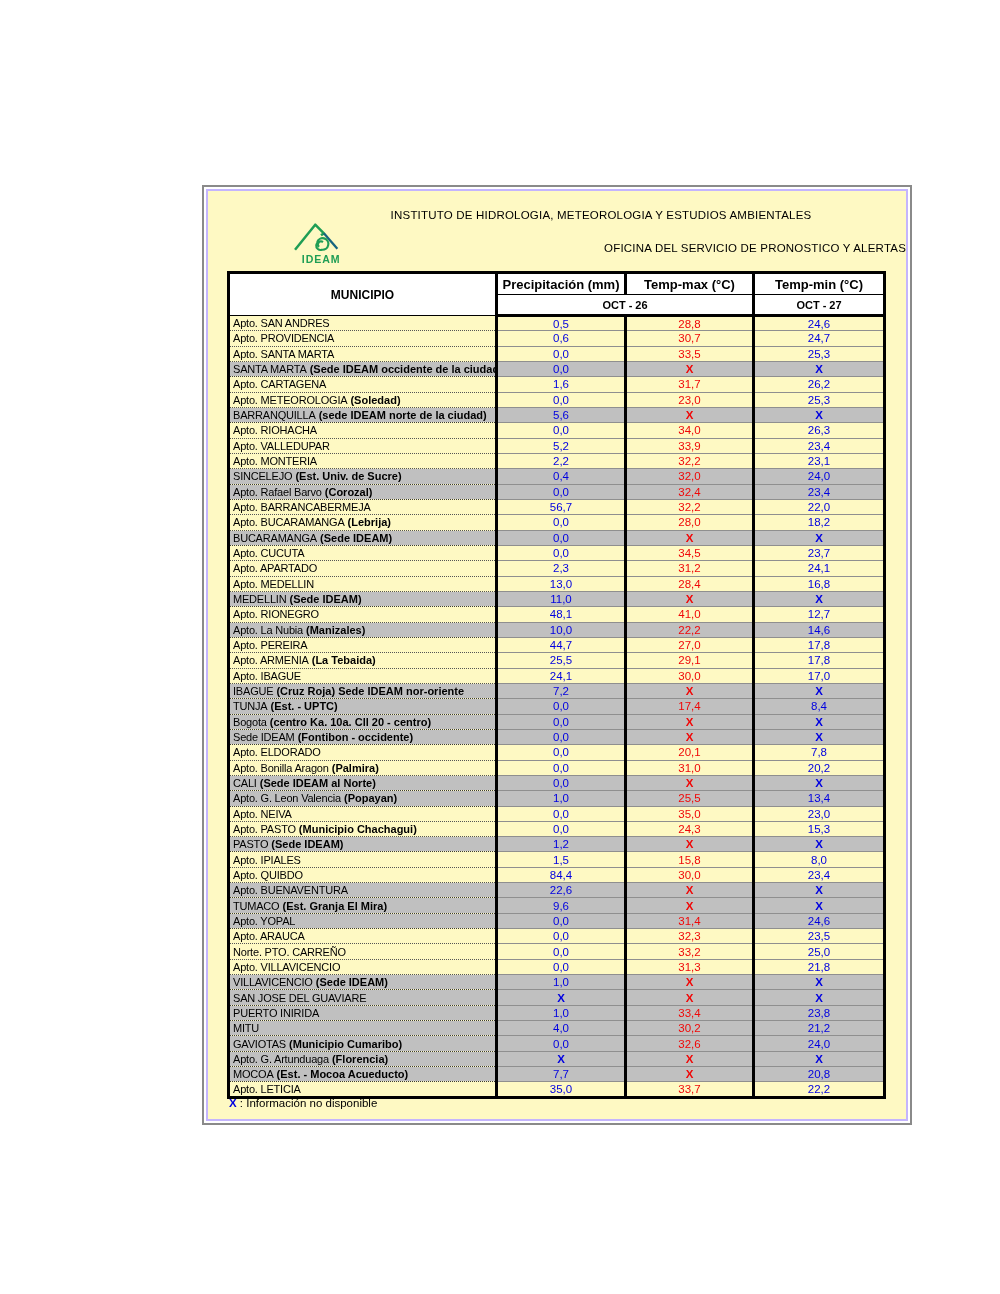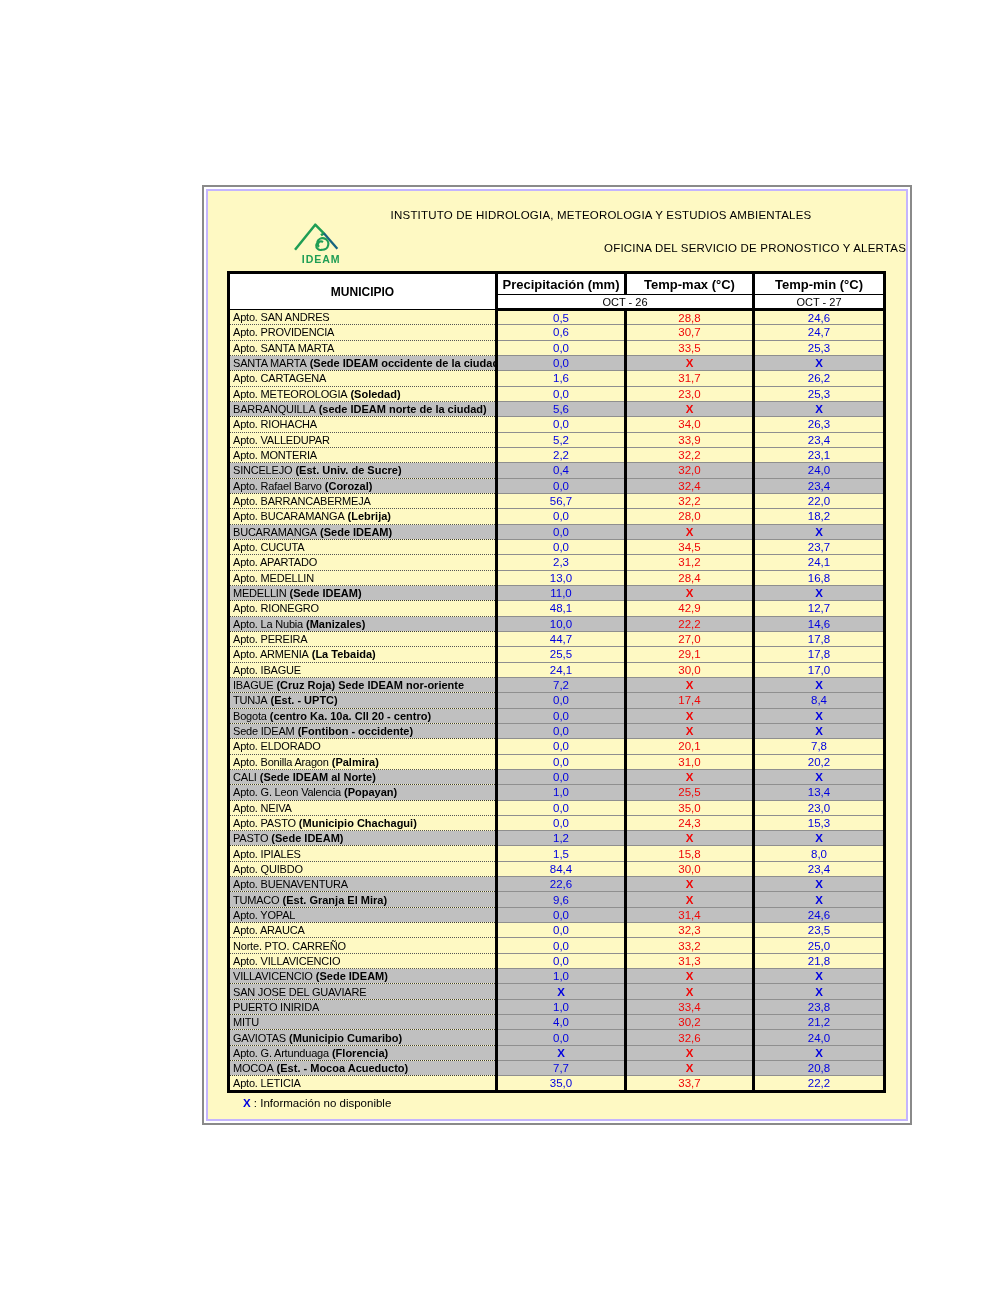--- a/index.html
+++ b/index.html
@@ -22,35 +22,35 @@
   table.wx { position:absolute; left:19px; top:80px; width:656px;
              border-collapse:collapse; table-layout:fixed;
              border:3px solid #000; }
   col.c-muni { width:268px; } col.c-p { width:129px; }
   col.c-tx { width:128px; }  col.c-tn { width:131px; }
 
   th, td { border-left:3px solid #000; overflow:hidden; white-space:nowrap; }
   th { background:#fff; font-size:13px; }
   th.h-muni { border-bottom:3px solid #000; font-size:12px; }
   tr.hdr1 th { height:22px; border-bottom:1px solid #000; }
-  tr.hdr2 th { height:15px; font-weight:normal; font-size:11px; border-bottom:3px solid #000; }
+  tr.hdr2 th { height:21px; font-weight:bold; font-size:11px; border-bottom:3px solid #000; }
 
   tbody tr { height:15.33px; }
   td.muni { font-size:11px; padding:0 2px 0 3px; border-bottom:1px dotted #555;
             text-overflow:clip; }
   td.muni .nm { font-weight:normal; letter-spacing:-0.2px; }
   td.muni .dt { font-weight:bold; }
   td.val  { text-align:center; font-size:11.5px; border-bottom:1px solid #8f8f8f; }
   td.val.blue { color:var(--blue,#0000e0); }
   td.val.red  { color:var(--red,#f00707); }
   td.val.x { font-weight:bold; }
   tr.shaded td { background:#c0c0c0; }
   tr.shaded td.muni { border-bottom:1px dotted #3a3a3a; }
 
-  .footnote { position:absolute; left:35px; top:906px; font-size:11.5px; }
+  .footnote { position:absolute; left:21px; top:906px; font-size:11.5px; }
   .footnote .fx { color:var(--blue,#0000e0); font-weight:bold; }
 </style>
 </head>
 <body>
 
 <div class="page-frame-outer">
   <div class="page-frame-inner">
     <div class="page-content">
 
       <div class="title-1">INSTITUTO DE HIDROLOGIA, METEOROLOGIA Y ESTUDIOS AMBIENTALES</div>
@@ -193,21 +193,21 @@
             </tr>
             <tr class="shaded">
               <td class="muni"><span class="nm">MEDELLIN</span><span class="dt"> (Sede IDEAM)</span></td>
               <td class="val blue">11,0</td>
               <td class="val red x">X</td>
               <td class="val blue x">X</td>
             </tr>
             <tr>
               <td class="muni"><span class="nm">Apto. RIONEGRO</span></td>
               <td class="val blue">48,1</td>
-              <td class="val red">42,9</td>
+              <td class="val red">41,0</td>
               <td class="val blue">12,7</td>
             </tr>
             <tr class="shaded">
               <td class="muni"><span class="nm">Apto. La Nubia</span><span class="dt"> (Manizales)</span></td>
               <td class="val blue">10,0</td>
               <td class="val red">22,2</td>
               <td class="val blue">14,6</td>
             </tr>
             <tr>
               <td class="muni"><span class="nm">Apto. PEREIRA</span></td>

